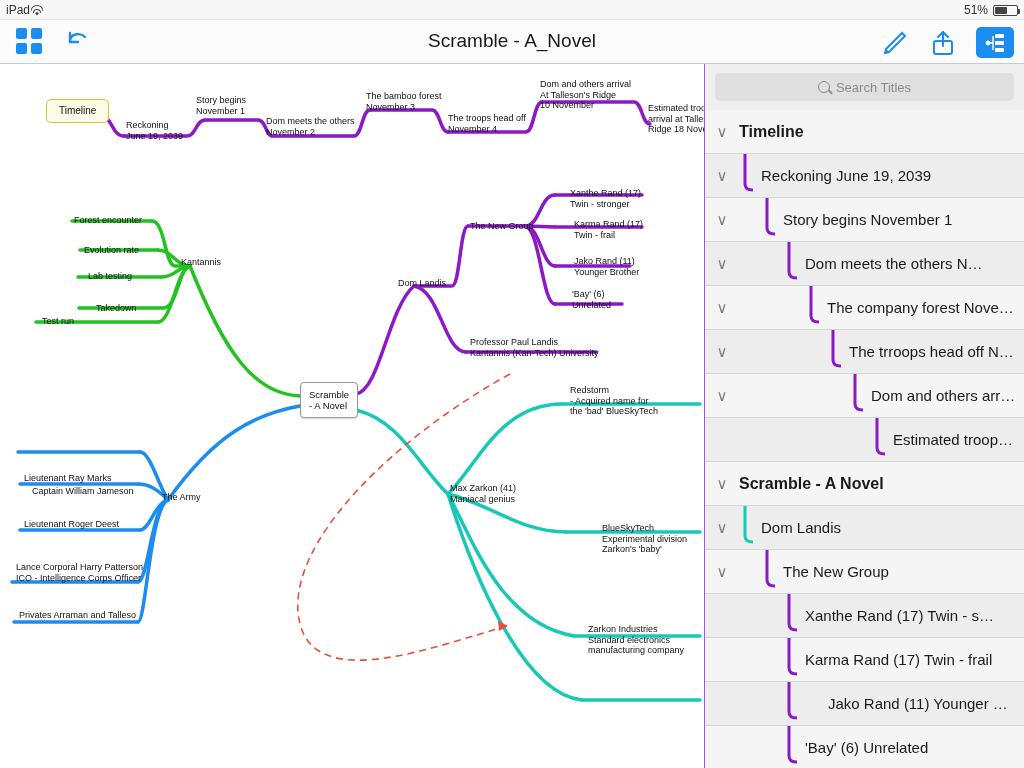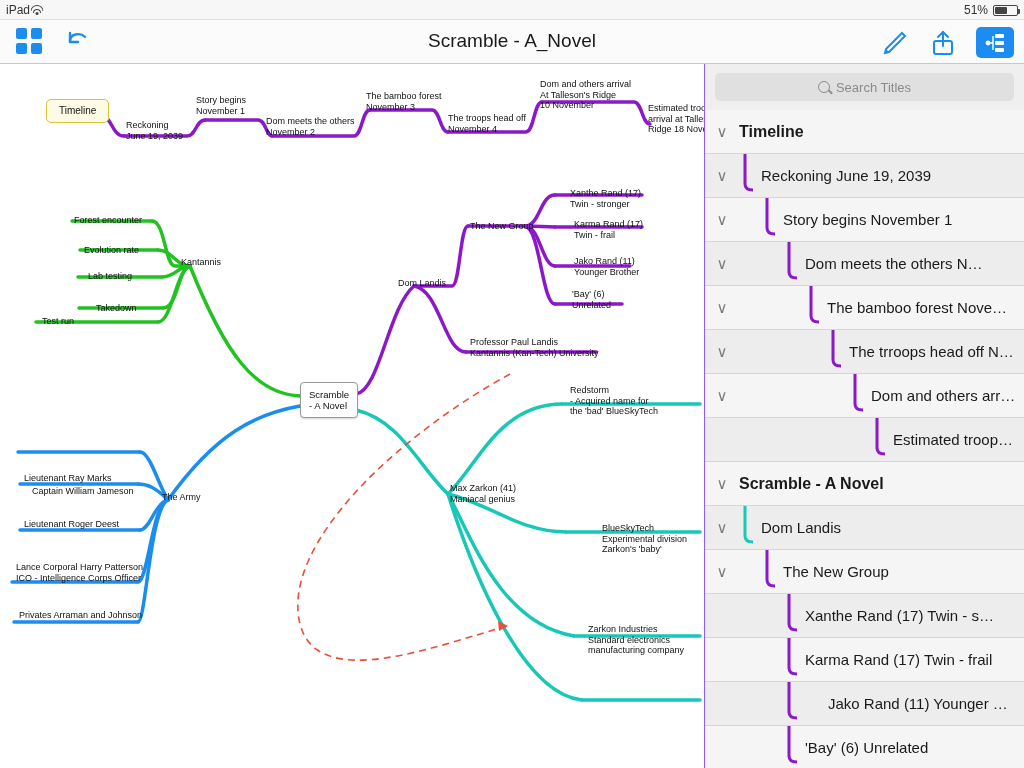--- a/index.html
+++ b/index.html
@@ -312,21 +312,21 @@
     <div class="node" style="left:588px; top:560px;">Zarkon Industries
 Standard electronics
 manufacturing company</div>
 
     <div class="node" style="left:162px; top:428px;">The Army</div>
     <div class="node" style="left:32px; top:375px;margin-top:47px;">Captain William Jameson</div>
     <div class="node" style="left:24px; top:409px;">Lieutenant Ray Marks</div>
     <div class="node" style="left:24px; top:455px;">Lieutenant Roger Deest</div>
     <div class="node" style="left:16px; top:498px;">Lance Corporal Harry Patterson
 ICO - Intelligence Corps Officer</div>
-    <div class="node" style="left:19px; top:546px;">Privates Arraman and Johnson</div>
+    <div class="node" style="left:19px; top:546px;">Privates Arraman and Talleso</div>
   </div>
 
   <div class="panel">
     <div class="search-wrap">
       <div class="search-box">
         <span class="search-glass"></span>
         <span>Search Titles</span>
       </div>
     </div>
     <div class="rows" id="outline-rows">
@@ -353,21 +353,21 @@
               <path d="M84 0 L84 30 Q84 36 92 36" stroke="#8b19c8" stroke-width="3" fill="none"></path>
             </svg></div>
           <div class="chev">∨</div>
           <div class="row-label" style="margin-left: 66px;">Dom meets the others  N…</div>
         </div>
         <div class="row">
           <div class="row-connector"><svg width="320" height="44">
               <path d="M106 0 L106 30 Q106 36 114 36" stroke="#8b19c8" stroke-width="3" fill="none"></path>
             </svg></div>
           <div class="chev">∨</div>
-          <div class="row-label" style="margin-left: 88px;">The bamboo forest Nove…</div>
+          <div class="row-label" style="margin-left: 88px;">The company forest Nove…</div>
         </div>
         <div class="row alt">
           <div class="row-connector"><svg width="320" height="44">
               <path d="M128 0 L128 30 Q128 36 136 36" stroke="#8b19c8" stroke-width="3" fill="none"></path>
             </svg></div>
           <div class="chev">∨</div>
           <div class="row-label" style="margin-left: 110px;">The trroops head off N…</div>
         </div>
         <div class="row">
           <div class="row-connector"><svg width="320" height="44">

